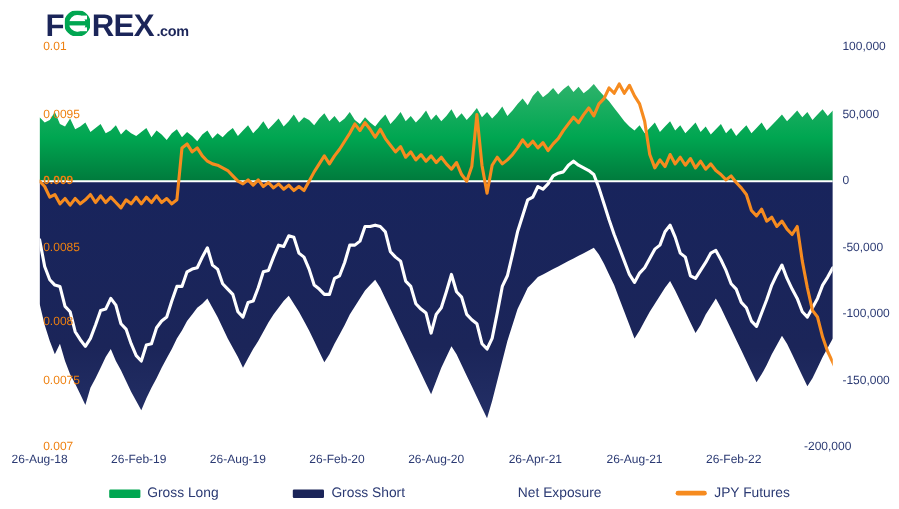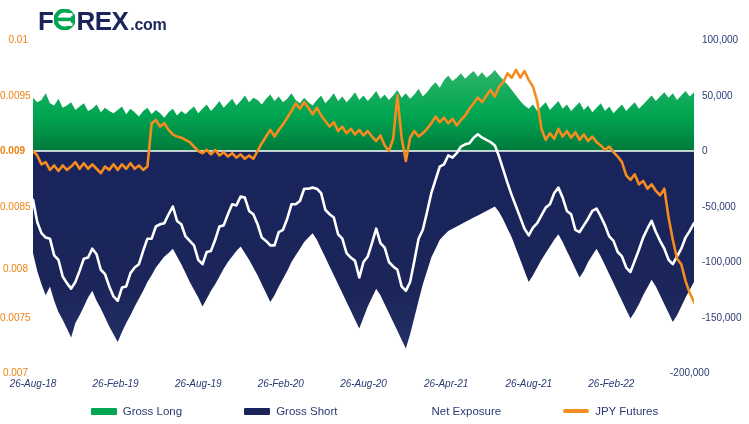--- a/index.html
+++ b/index.html
@@ -9,29 +9,29 @@
     overflow:hidden;position:relative;
   }
   #chart-card{position:absolute;inset:0;background:#fff;}
 
   
   #header{position:absolute;left:0;top:0;width:749px;height:40px;}
   #brand-logo{position:absolute;left:38px;top:8px;display:flex;align-items:baseline;}
   .logo-word{font-size:26px;font-weight:bold;letter-spacing:-0.5px;color:#1b2559;line-height:26px;}
   #logo-o{position:relative;display:inline-block;width:21px;height:21px;vertical-align:middle;margin:0 1px;}
   #logo-o svg{position:absolute;left:0;top:0;}
-  .logo-dotcom{font-size:16px;font-weight:bold;color:#1b2559;margin-left:2px;letter-spacing:-0.3px;}
+  .logo-dotcom{font-size:12px;font-weight:bold;color:#1b2559;margin-left:2px;letter-spacing:-0.3px;}
   #chart-title{position:absolute;left:0;top:9px;width:749px;text-align:center;
      font-size:19px;color:#1b2559;letter-spacing:0.1px;}
 
   
   .axis-label{position:absolute;font-size:10px;line-height:10px;white-space:nowrap;}
-  .y-left-label{color:#ee8010;text-align:right;}
+  .y-left-label{color:#ee8010;margin-left:36px;}
   .y-right-label{color:#2b3a73;text-align:center;}
-  .x-label{color:#2b3a73;text-align:center;font-style:italic;}
+  .x-label{color:#2b3a73;text-align:center;}
 
   
   #plot-svg{position:absolute;left:0;top:0;}
 
   
   #legend{position:absolute;left:0;top:398px;width:749px;height:26px;
      display:flex;align-items:center;justify-content:center;gap:14px;}
   .legend-item{display:flex;align-items:center;margin:0 24px;}
   .legend-swatch{width:26px;height:7px;margin-right:6px;border-radius:1px;}
   .legend-line{width:26px;height:4px;margin-right:6px;border-radius:2px;}

